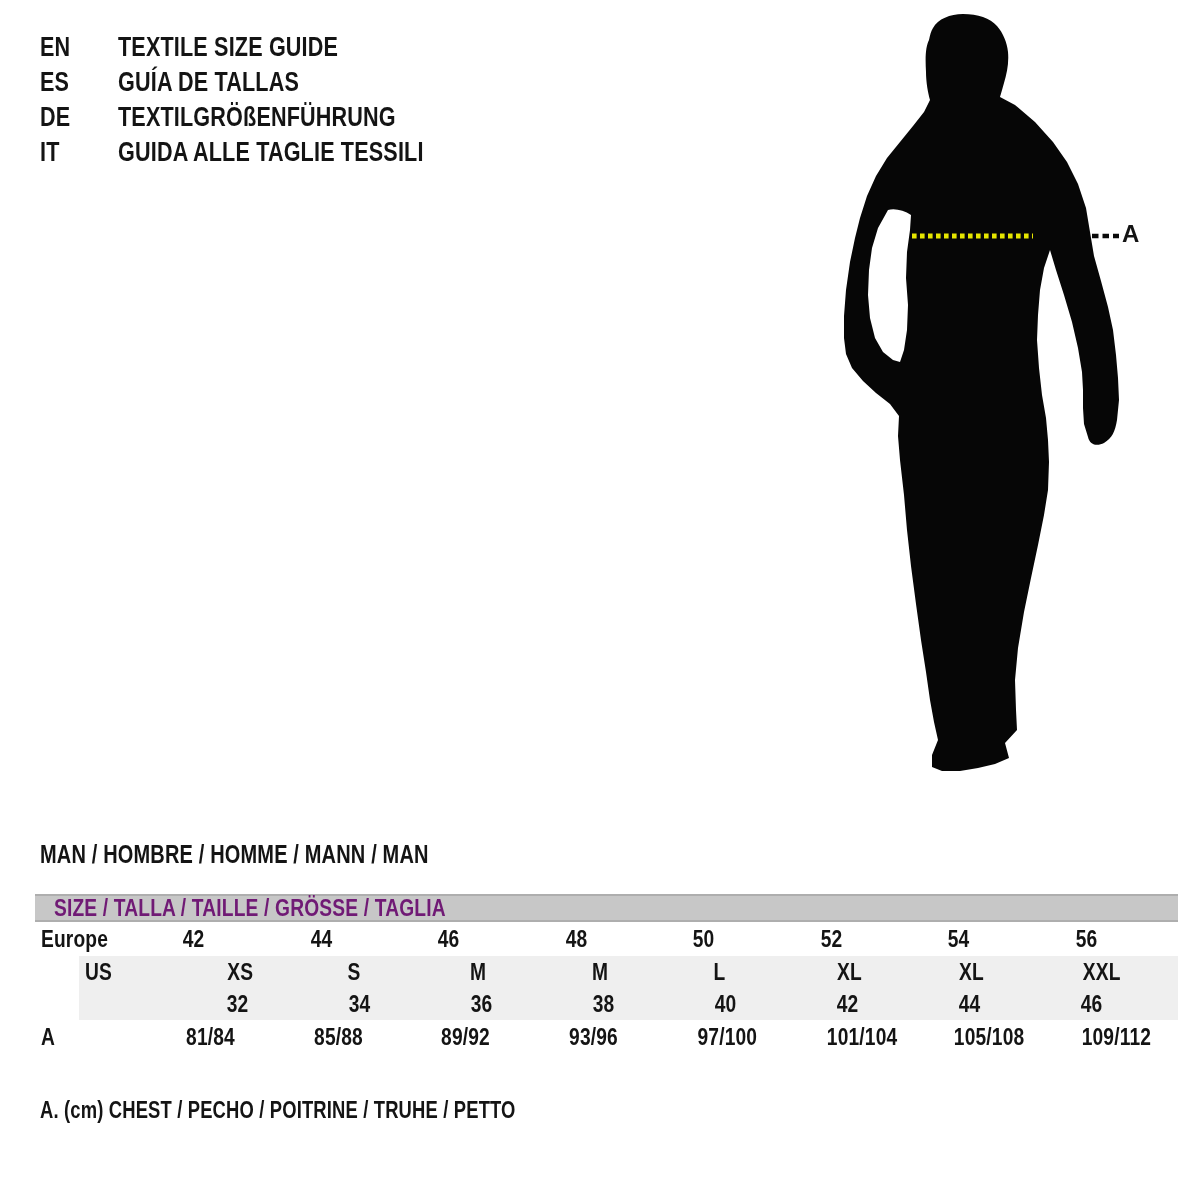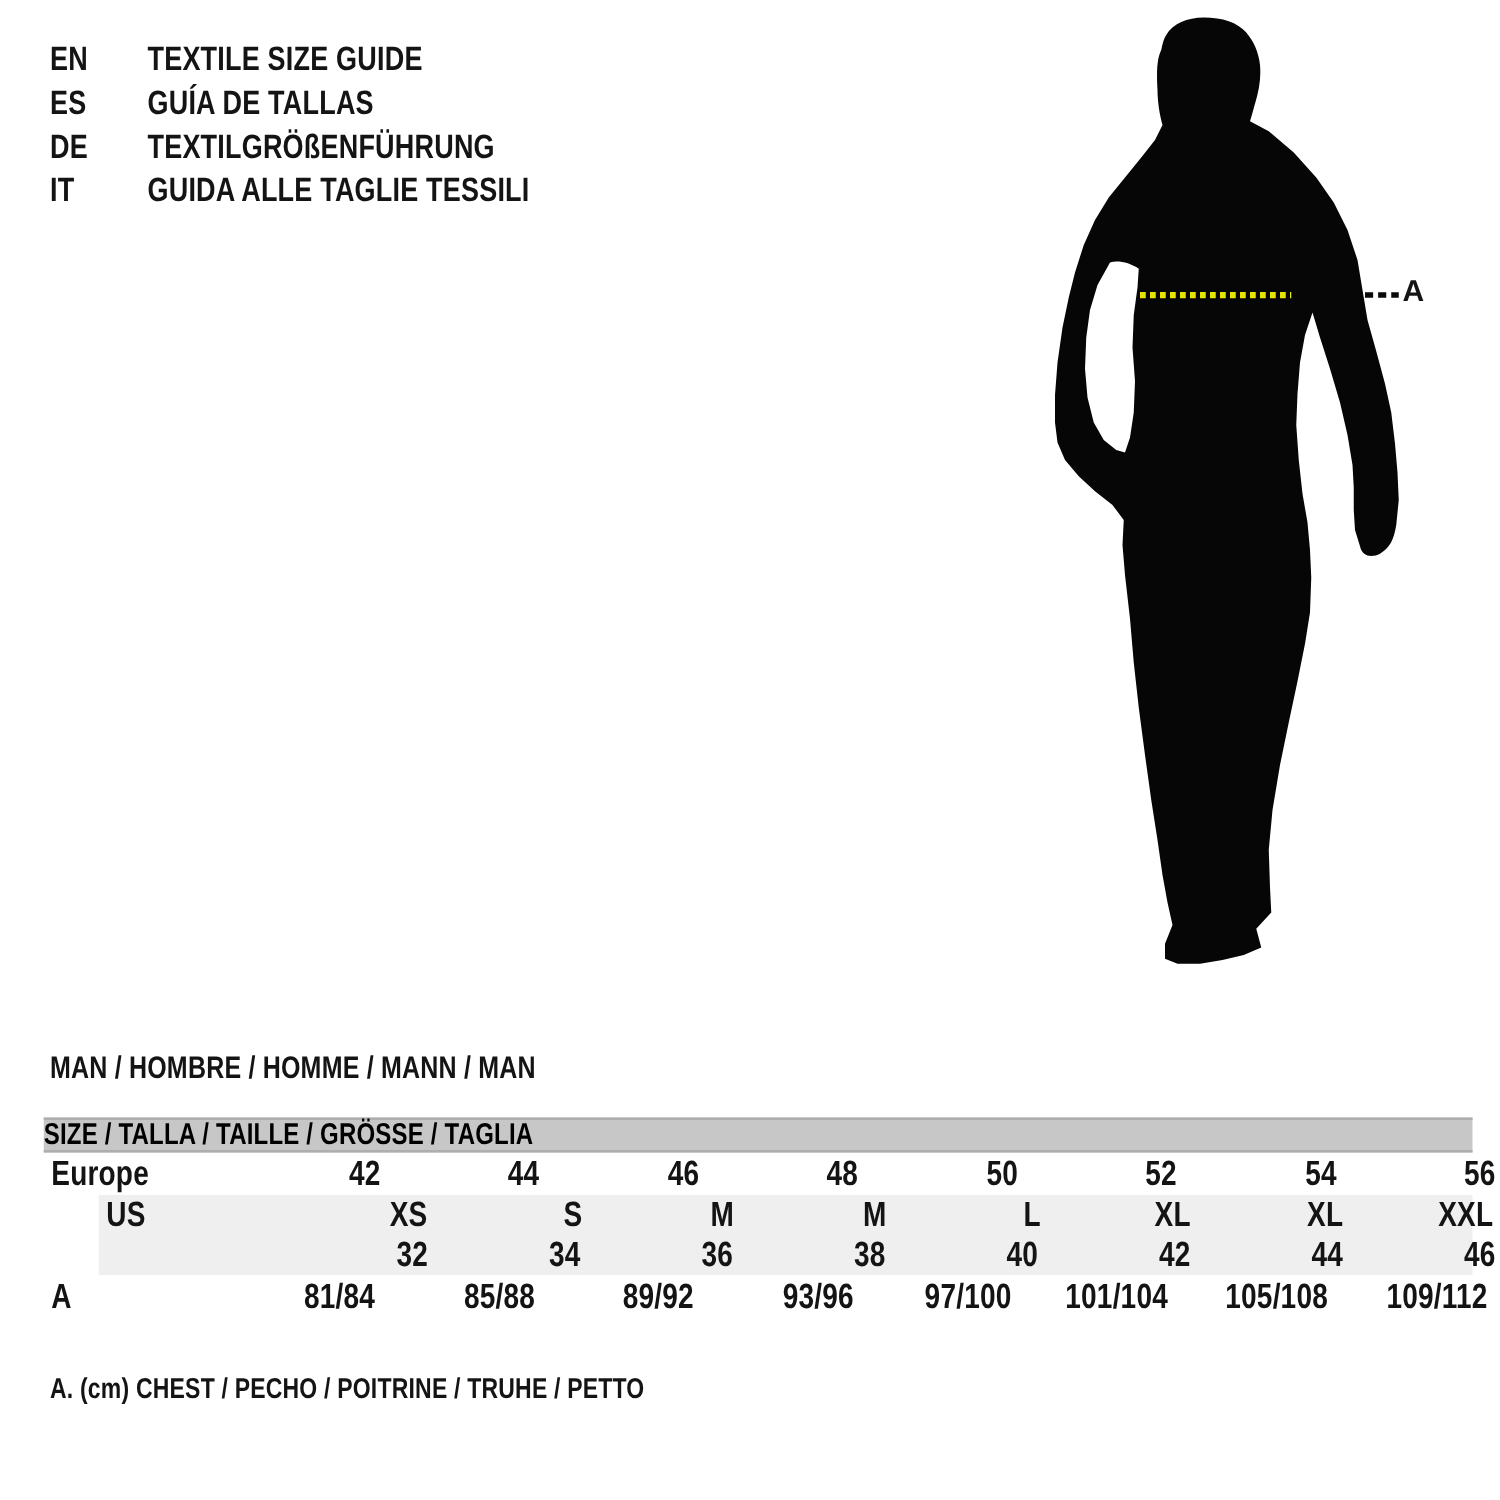--- a/index.html
+++ b/index.html
@@ -61,34 +61,34 @@
   .size-table{position:absolute;left:35px;top:894px;width:1165px;z-index:0;}
   .t-header{
     position:relative;height:28px;display:flex;align-items:center;
   }
   .t-header::before{
     content:"";position:absolute;left:0;right:22px;top:0;bottom:0;
     background:var(--header-bar);
     border-top:2px solid #aeaeae;border-bottom:2px solid #aeaeae;
     z-index:-1;
   }
-  .t-header .hdr-text{font-size:24px;padding-left:0;color:#000000;text-align:right;}
+  .t-header .hdr-text{font-size:24px;padding-left:19px;color:#701a75;text-align:right;}
   .t-row{
     position:relative;
     display:grid;
     grid-template-columns:145px repeat(8,1fr);
     align-items:center;
   }
   .t-row.band::before{
     content:"";position:absolute;left:0;right:22px;top:0;bottom:0;
     background:var(--row-band);
     z-index:-1;
   }
-  .t-row .row-label{font-size:28px;padding-left:6px;text-align:left;}
-  .t-row .cell{font-size:28px;text-align:right;}
+  .t-row .row-label{font-size:24px;padding-left:6px;text-align:left;}
+  .t-row .cell{font-size:24px;text-align:left;}
   .h34{height:34px;} .h32{height:32px;margin-left:44px;}
 
   
   .footnote{position:absolute;left:40px;top:1097px;font-size:23px;line-height:26px;}
 </style>
 </head>
 <body>
 
 <div class="canvas">
 

